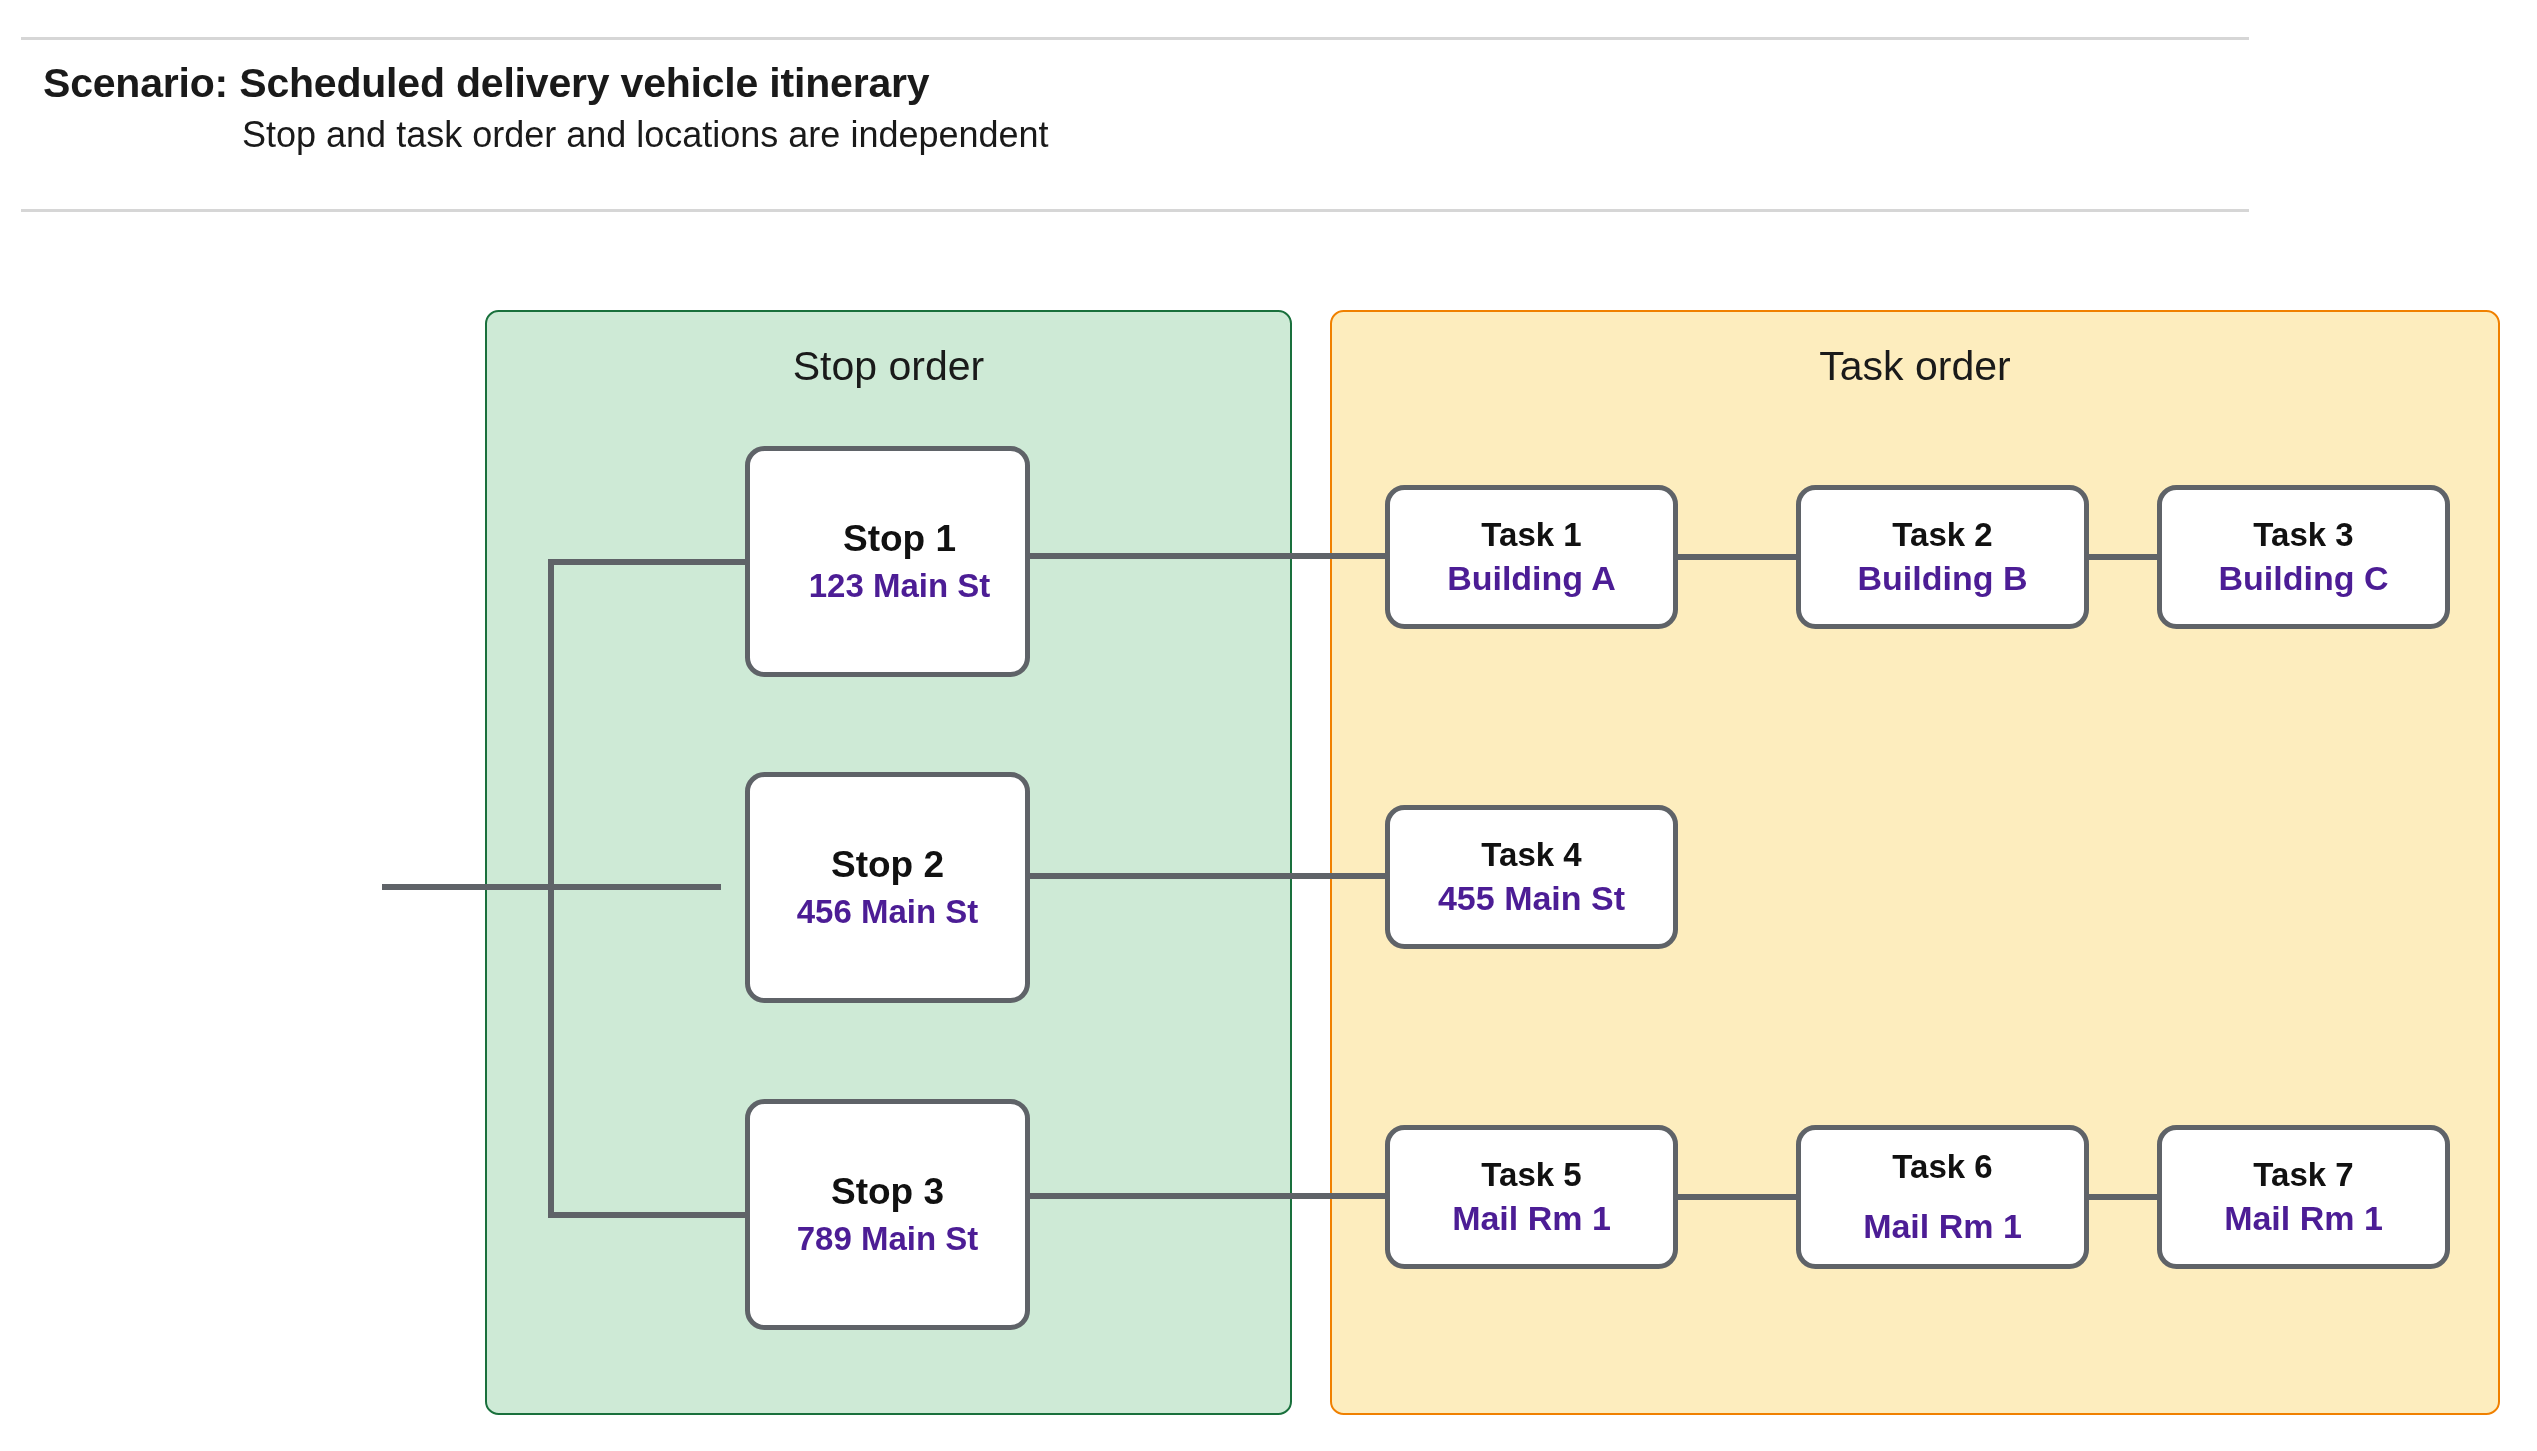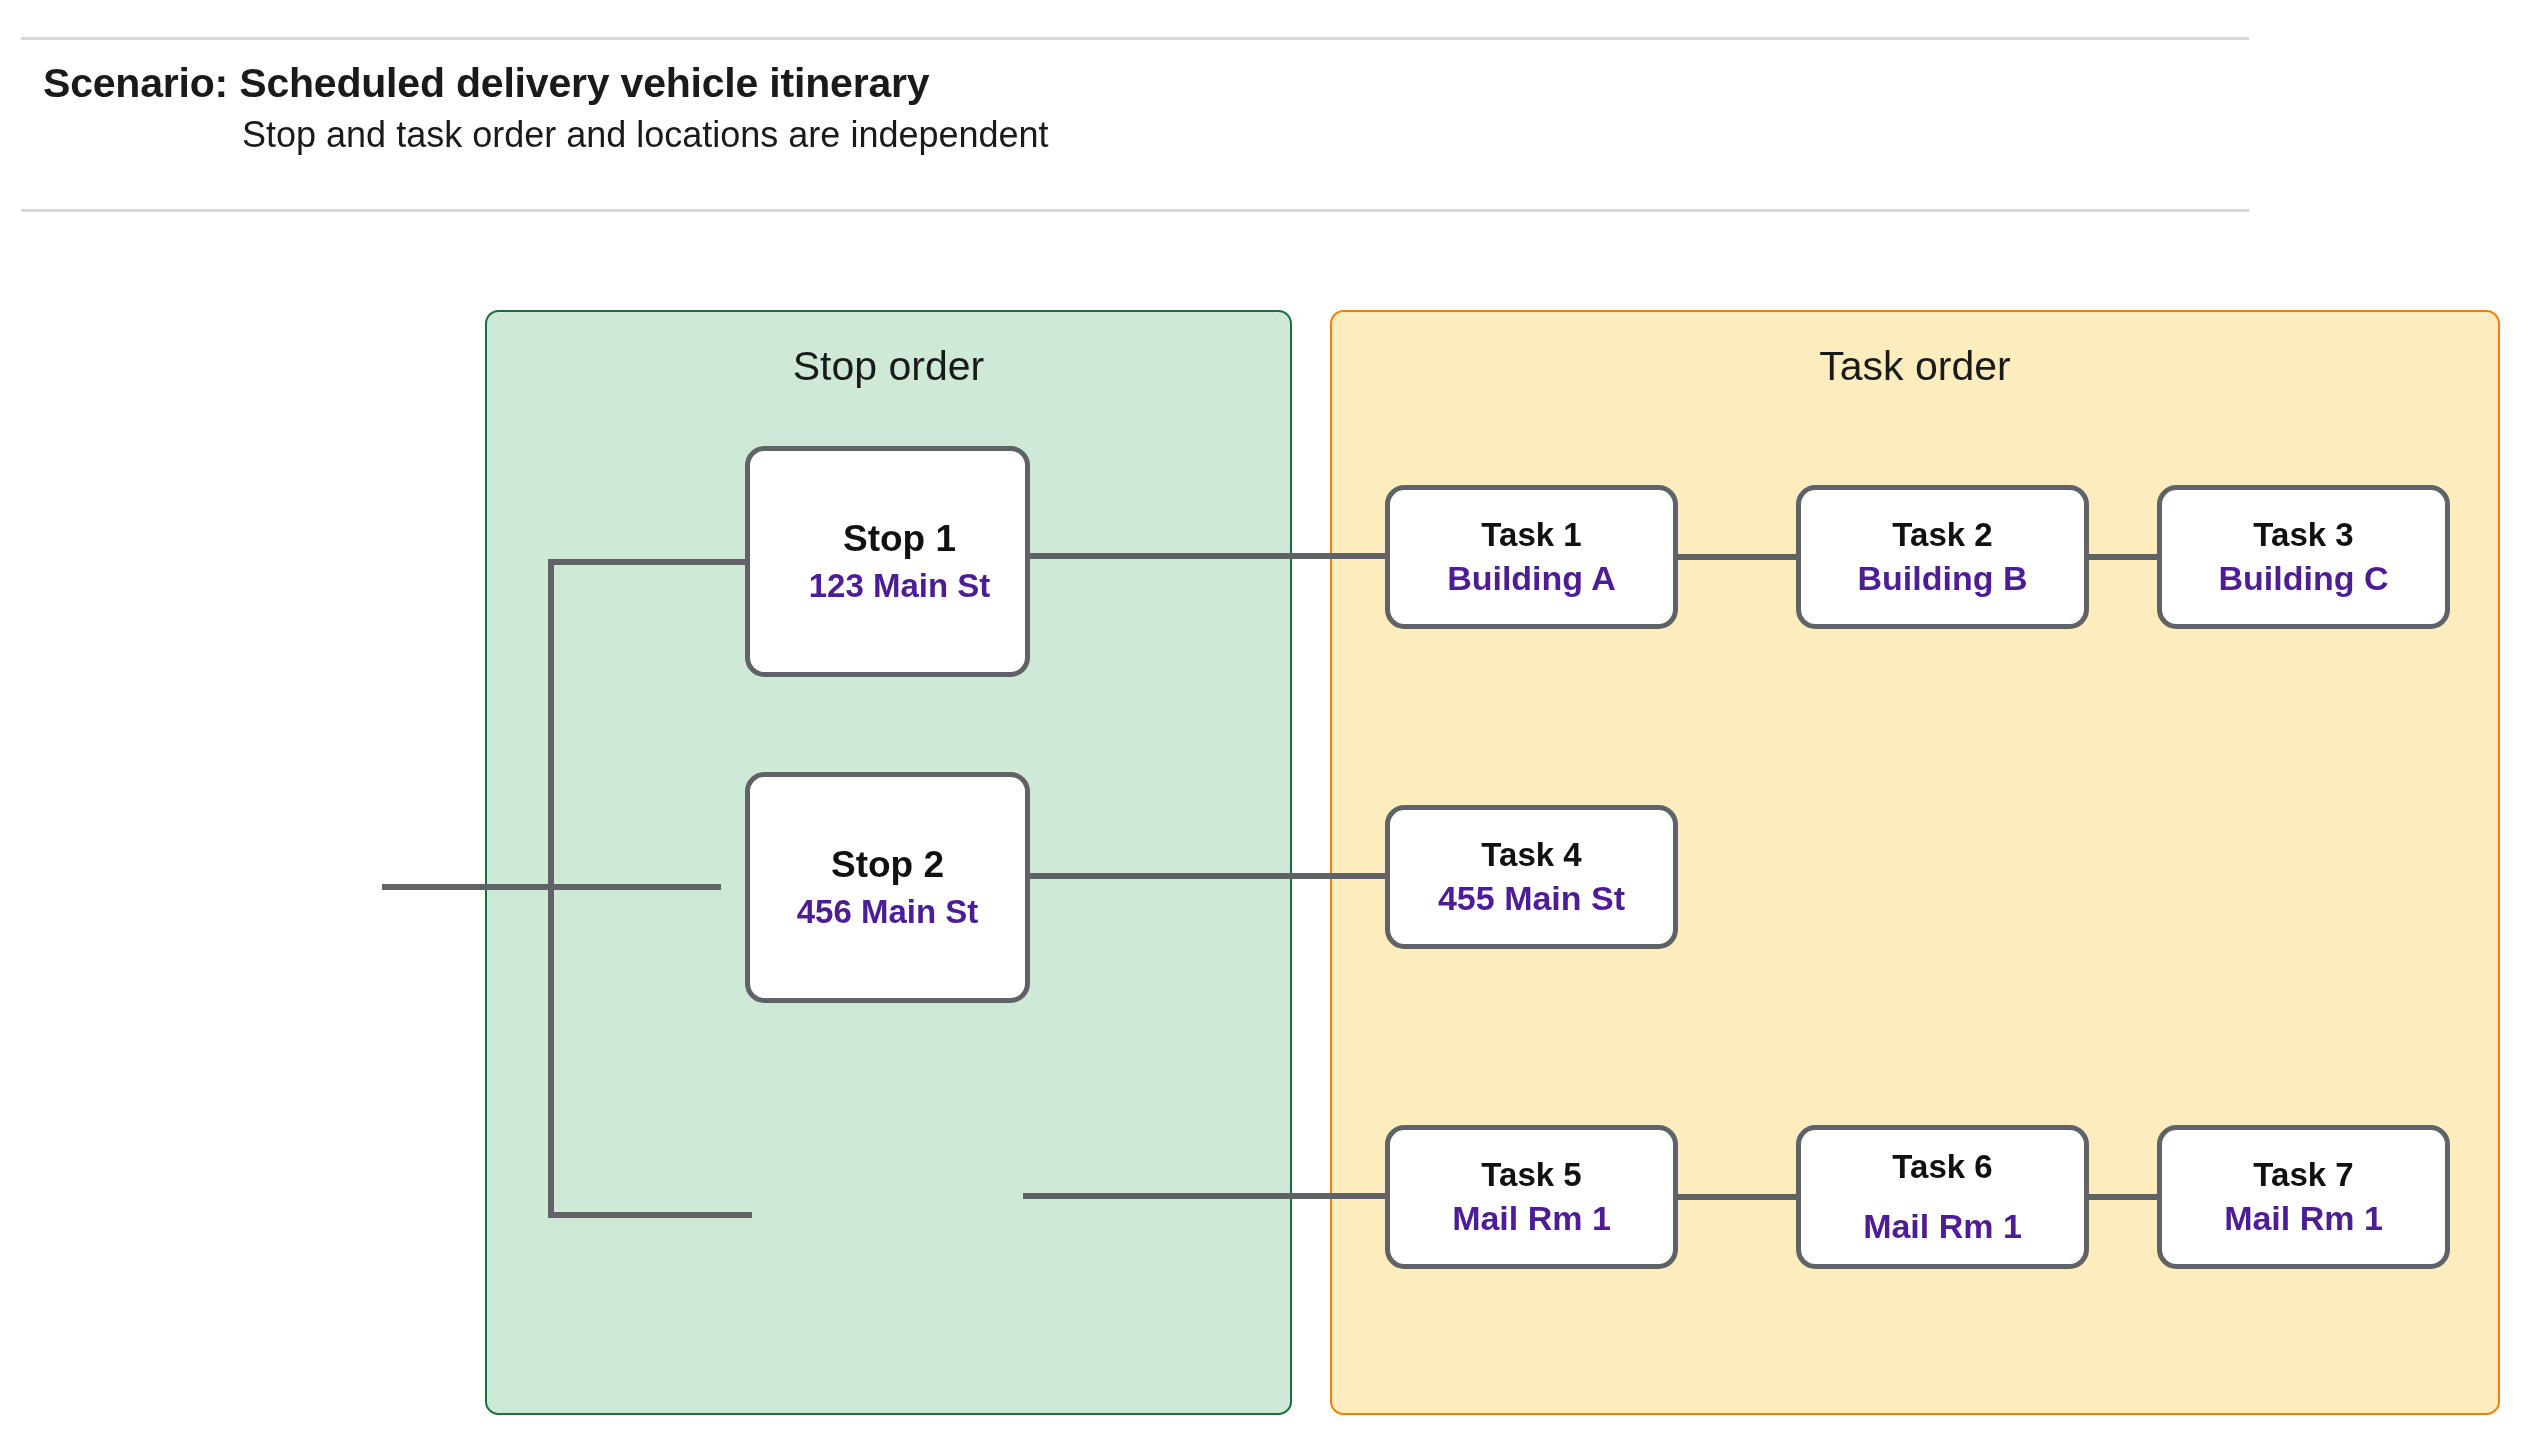--- a/index.html
+++ b/index.html
@@ -212,20 +212,24 @@
 
 
   <div class="node stop-node" id="stop-1">
     <div class="node-title">Stop 1</div>
     <div class="node-sub">123 Main St</div>
   </div>
   <div class="node stop-node" id="stop-2">
     <div class="node-title">Stop 2</div>
     <div class="node-sub">456 Main St</div>
   </div>
+  <div class="node stop-node" id="stop-3">
+    <div class="node-title">Stop 3</div>
+    <div class="node-sub">789 Main St</div>
+  </div>
 
   <div class="node task-node" id="task-1">
     <div class="node-title">Task 1</div>
     <div class="node-sub">Building A</div>
   </div>
   <div class="node task-node" id="task-2">
     <div class="node-title">Task 2</div>
     <div class="node-sub">Building B</div>
   </div>
   <div class="node task-node" id="task-3">

